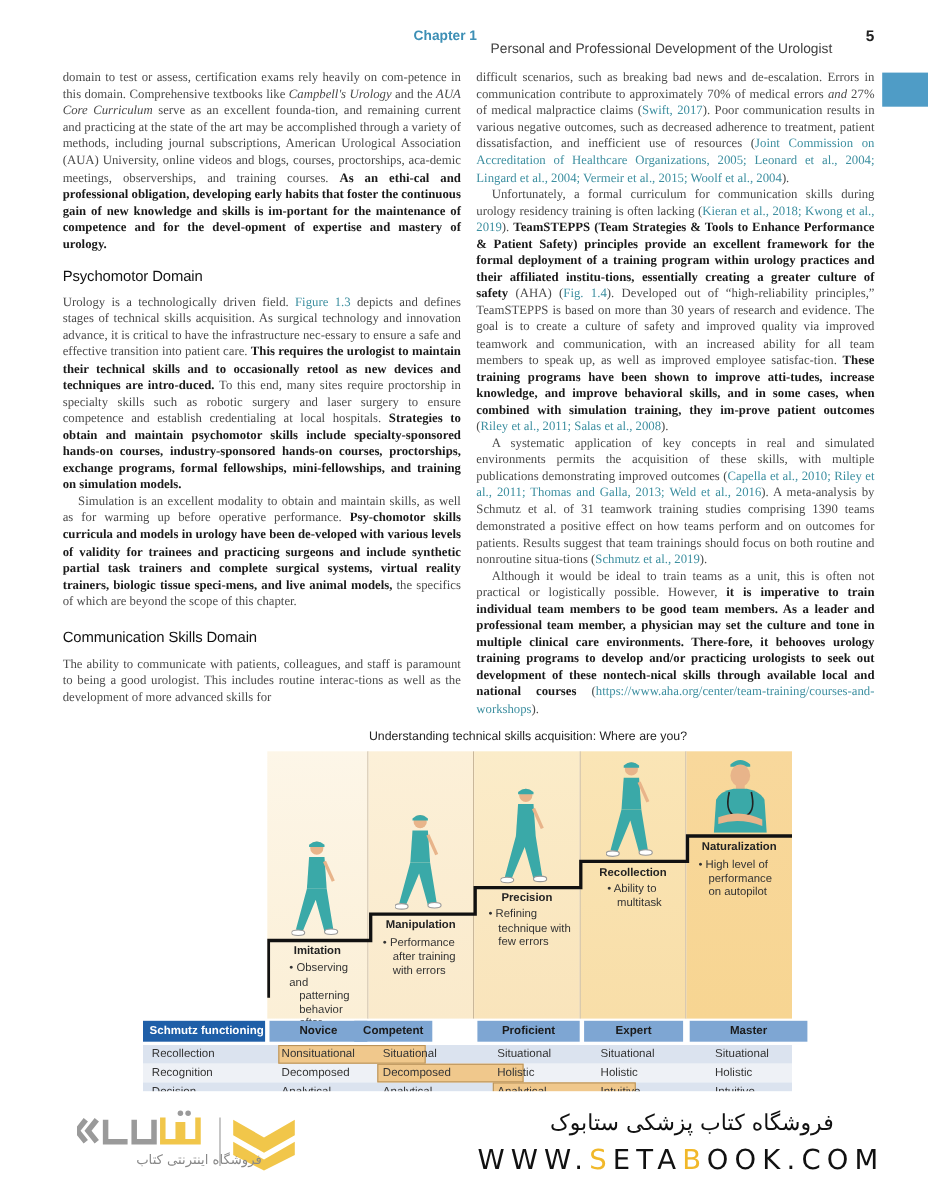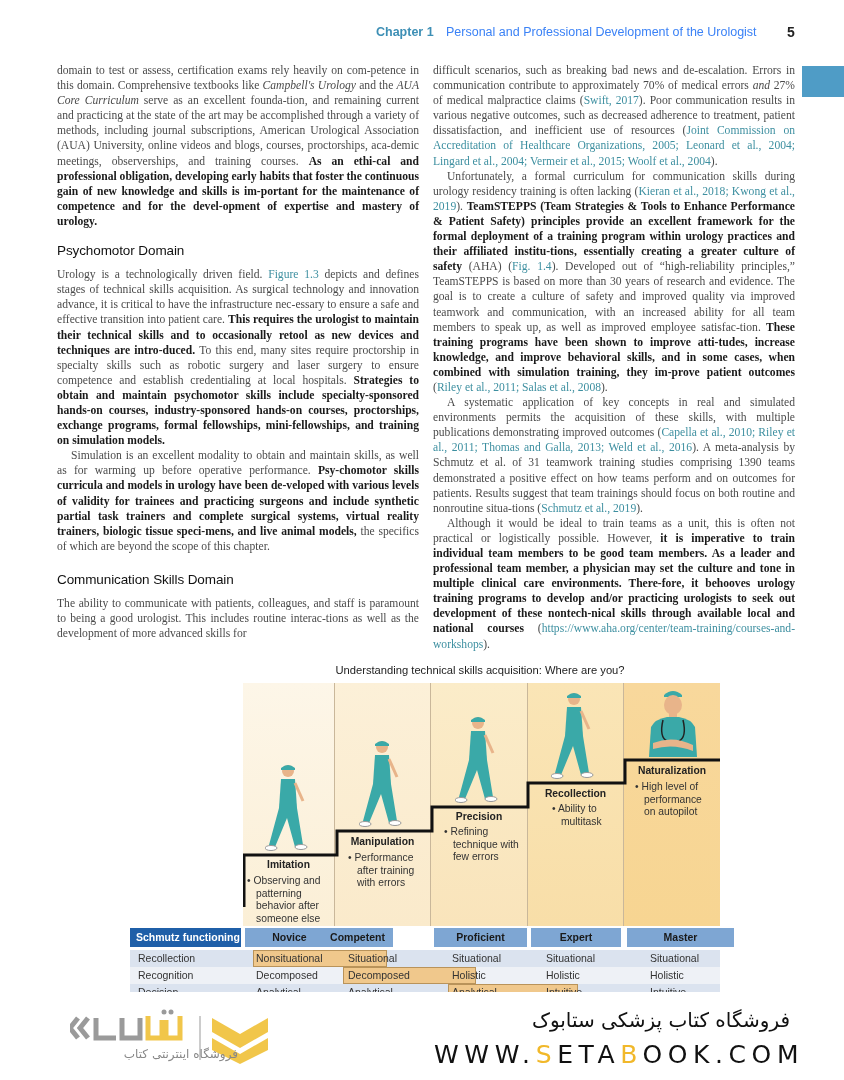--- a/index.html
+++ b/index.html
@@ -7,21 +7,21 @@
     width: 844px; height: 1080px; position: relative; overflow: hidden;
     background: #ffffff;
     font-family: "Liberation Serif", serif;
     color: #4a4a4a;
   }
   .header {
     position: absolute; top: 25px; left: 376px; width: 430px; height: 18px;
     font-family: "Liberation Sans", sans-serif; font-size: 12.5px;
   }
   .header .chap { color: #3d8fb5; font-weight: bold; position: absolute; left: 0; top: 0; }
-  .header .title { color: #3b82f6; position: absolute; left: 70px; top: 0; }
+  .header .title { color: #404040; position: absolute; left: 70px; top: 12px; }
   .header .pnum { color: #222; font-weight: bold; position: absolute; left: 411px; top: -1px; font-size: 14px; }
   .edge-tab { position: absolute; left: 802px; top: 66px; width: 42px; height: 31px; background: #4f9cc6; }
 
   .col {
     position: absolute; top: 63px; width: 362px;
     font-size: 11.6px; line-height: 15.1px; text-align: justify;
     hyphens: manual;
   }
   .col-left { left: 57px; }
   .col-right { left: 433px; }
@@ -61,21 +61,21 @@
     font-family: "Liberation Sans", sans-serif; font-size: 10.5px;
   }
   .mrow { position: absolute; left: 0; width: 590px; height: 17px; }
   .mcell { position: absolute; top: 0; height: 17px; line-height: 17px; color: #333; }
   .mhead { background: #7ea6d3; color: #1a1a1a; font-weight: bold; text-align: center; top: 2px; height: 19px; line-height: 19px; }
   .mhead.first { background: #1f5fa8; color: #fff; text-align: left; padding-left: 6px; box-sizing: border-box; }
   .hl { position: absolute; background: #f0c88c; border: 1px solid #b9935a; box-sizing: border-box; }
 
   .fade { position: absolute; left: 0; top: 992px; width: 844px; height: 88px; background: #fff; }
   .brand-fa {
-    position: absolute; top: 1008px; left: 500px; width: 290px; text-align: right;
+    position: absolute; top: 1008px; left: 500px; width: 290px; text-align: left;
     font-family: "DejaVu Sans", sans-serif; font-size: 20px; color: #111; direction: rtl;
   }
   .brand-url {
     position: absolute; top: 1040px; left: 434px;
     font-family: "DejaVu Sans", sans-serif; font-size: 25px; letter-spacing: 5.6px; color: #111;
   }
   .brand-url .y { color: #f1b82a; }
   .logo { position: absolute; top: 1008px; left: 70px; }
   .logo-fa {
     position: absolute; top: 1047px; left: 88px; width: 150px; text-align: right;
@@ -114,21 +114,21 @@
   <p class="indent"><span>A systematic application of key concepts in real and simulated environments permits the acquisition of these skills, with multiple publications demonstrating improved outcomes (</span><span class="cite">Capella et al., 2010; Riley et al., 2011; Thomas and Galla, 2013; Weld et al., 2016</span><span>). A meta-analysis by Schmutz et al. of 31 teamwork training studies comprising 1390 teams demonstrated a positive effect on how teams perform and on outcomes for patients. Results suggest that team trainings should focus on both routine and nonroutine situa-tions (</span><span class="cite">Schmutz et al., 2019</span><span>).</span></p>
 
   <p class="indent"><span>Although it would be ideal to train teams as a unit, this is often not practical or logistically possible. However, </span><span class="b">it is imperative to train individual team members to be good team members. As a leader and professional team member, a physician may set the culture and tone in multiple clinical care environments. There-fore, it behooves urology training programs to develop and/or practicing urologists to seek out development of these nontech-nical skills through available local and national courses</span><span> (</span><span class="cite">https://www.aha.org/center/team-training/courses-and-workshops</span><span>).</span></p>
 </div>
 
 <div class="fig-title">Understanding technical skills acquisition: Where are you?</div>
 
 <div class="fig">
   <div class="stage" style="left:0;width:91px;background:linear-gradient(#fdf6e8,#fbefd6);">
     <div class="lbl" style="left:0;width:91px;top:176px">Imitation</div>
-    <div class="desc" style="left:4px;top:192px">
+    <div class="desc" style="left:20px;top:192px">
       <div>• Observing and</div>
       <div style="padding-left:9px">patterning</div>
       <div style="padding-left:9px">behavior after</div>
       <div style="padding-left:9px">someone else</div>
     </div>
   </div>
   <div class="stage" style="left:92px;width:95px;background:linear-gradient(#fcf0d8,#faeacb);">
     <div class="lbl" style="left:0;width:95px;top:153px">Manipulation</div>
     <div class="desc" style="left:13px;top:169px">
       <div>• Performance</div>

